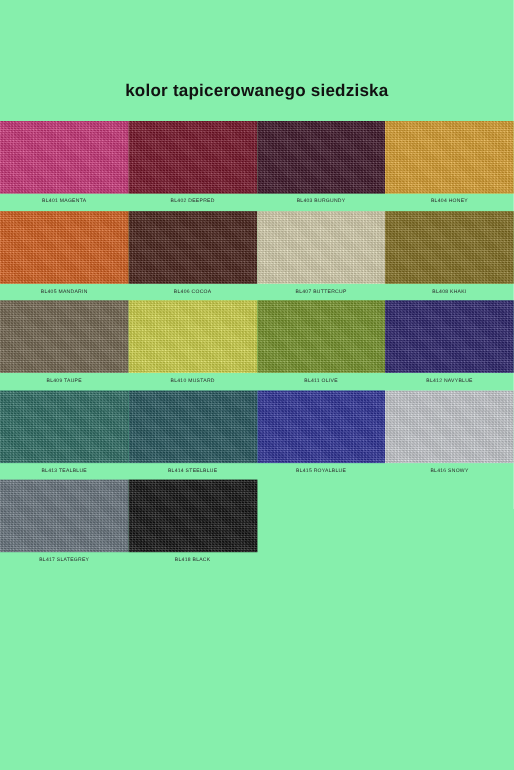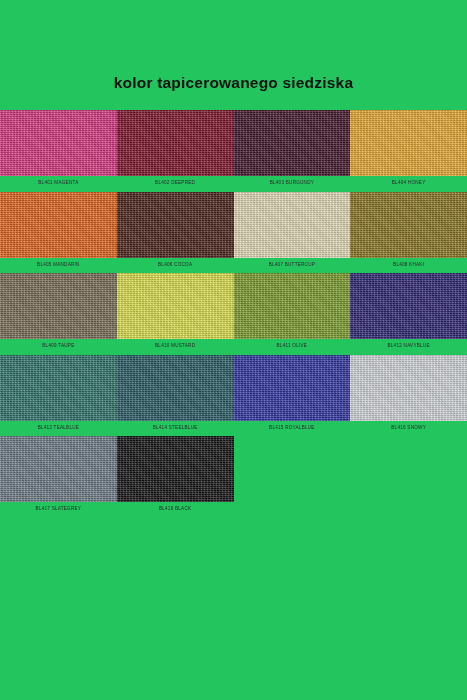--- a/index.html
+++ b/index.html
@@ -12,21 +12,21 @@
     width: 467px;
     height: 700px;
     font-family: "Liberation Sans", sans-serif;
     color: #1a1a1a;
     overflow: hidden;
   }
   .page {
     position: relative;
     width: 467px;
     height: 700px;
-    background: #22c55e;
+    background: #86efac;
   }
   .page-title {
     margin: 0;
     padding-top: 74px;
     text-align: center;
     font-size: 15.5px;
     font-weight: bold;
     letter-spacing: 0.2px;
     color: #111111;
   }

